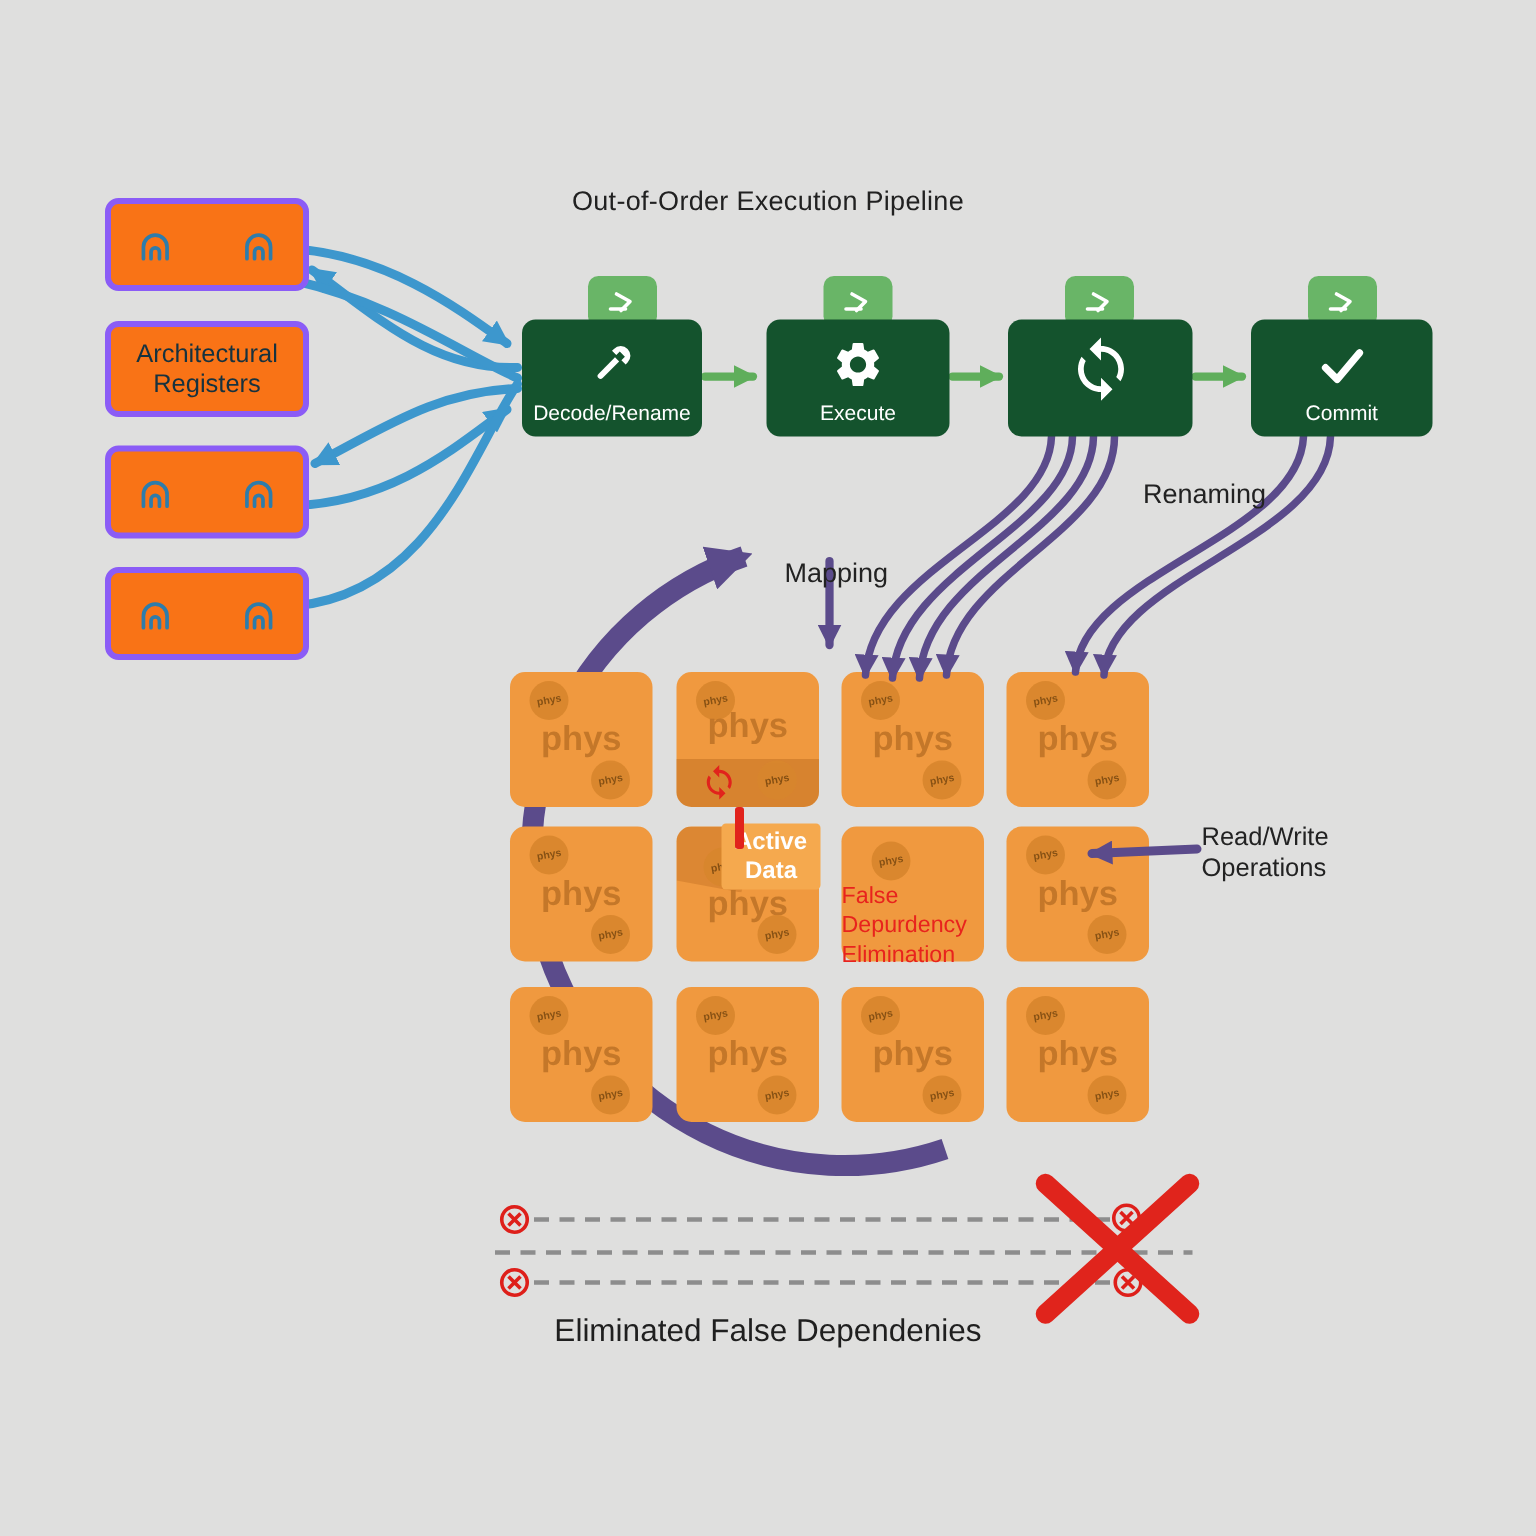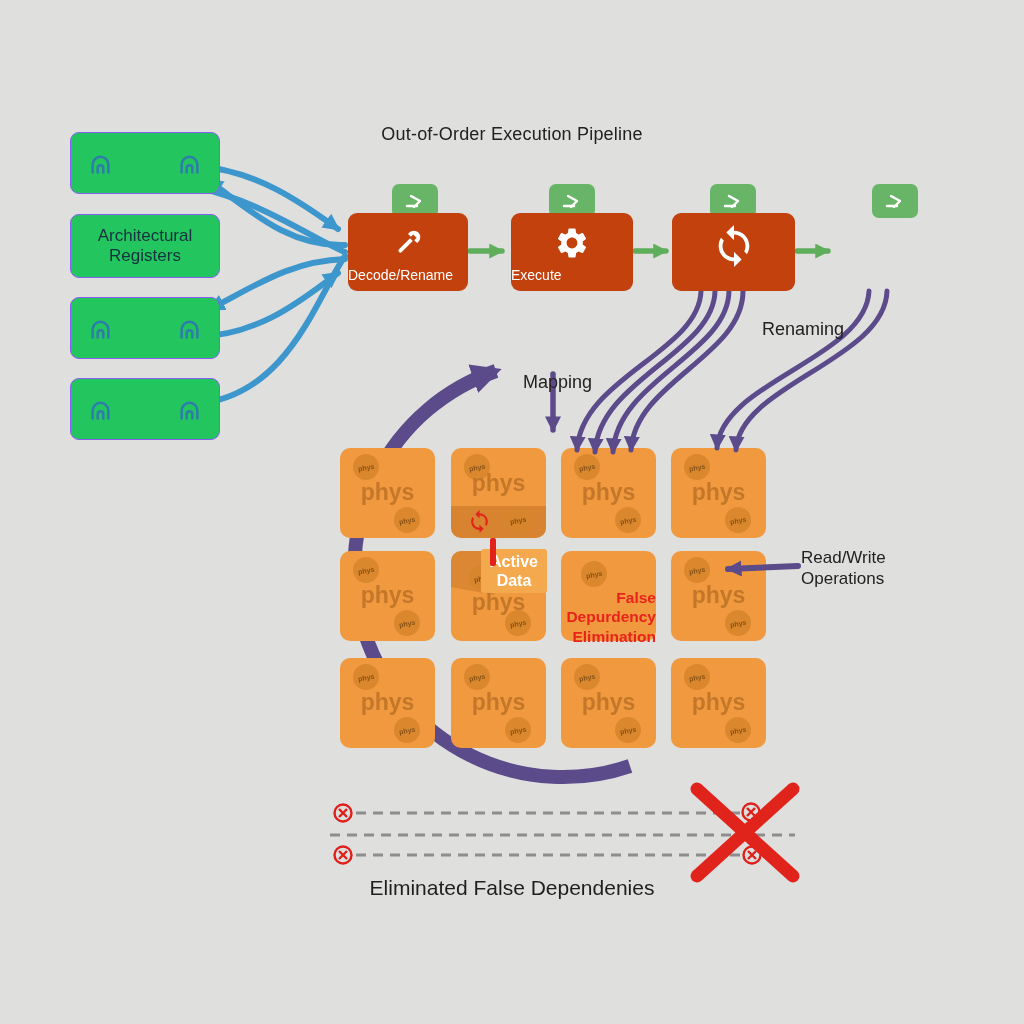--- a/index.html
+++ b/index.html
@@ -4,30 +4,30 @@
 <style>
   html,body{margin:0;padding:0;background:#dfdfde;}
   .canvas{position:relative;width:1024px;height:1024px;background:#dfdfde;overflow:hidden;
           font-family:"Liberation Sans", sans-serif;}
   .layer{position:absolute;left:0;top:0;width:1024px;height:1024px;pointer-events:none;}
 
   .title{position:absolute;left:0;right:0;top:124px;text-align:center;
          font-size:18px;font-weight:500;color:#212121;letter-spacing:.2px;}
 
   
-  .bluebox{position:absolute;left:70px;width:150px;height:62px;background:#22c55e;
-           border:1px solid #8b5cf6;border-radius:9px;box-sizing:border-box;
+  .bluebox{position:absolute;left:70px;width:136px;height:62px;background:#f97316;
+           border:4px solid #8b5cf6;border-radius:9px;box-sizing:border-box;
            display:flex;align-items:center;justify-content:space-between;padding:0 16px;}
   .bluebox.labelbox{justify-content:center;padding:0 6px;}
   .archreg-label{font-size:17px;font-weight:500;color:#16323f;text-align:center;line-height:1.2;}
   .arch-ic{width:27px;height:27px;display:block;}
 
   
-  .stage{position:absolute;top:213px;height:78px;background:#c2410c;border-radius:9px;
-         display:flex;flex-direction:column;justify-content:flex-end;}
+  .stage{position:absolute;top:213px;height:78px;background:#14532d;border-radius:9px;
+         display:flex;flex-direction:column;align-items:center;justify-content:flex-end;}
   .stage .s-label{color:#ffffff;font-size:14px;font-weight:500;padding-bottom:8px;white-space:nowrap;}
   .stage .s-icon{flex:1;display:flex;align-items:center;justify-content:center;padding-top:6px;}
   .tab{position:absolute;top:184px;width:46px;height:34px;background:#69b567;border-radius:7px;
        display:flex;align-items:center;justify-content:center;}
 
   
   .cell{position:absolute;width:95px;height:90px;background:#f0993f;border-radius:10px;}
   .phys-main{position:absolute;left:0;right:0;top:31px;text-align:center;
              font-size:23px;font-weight:700;color:#bd7226;opacity:.85;}
   .chip{position:absolute;width:26px;height:26px;border-radius:50%;background:#d8862d;opacity:.9;
@@ -36,22 +36,22 @@
   .chip.tl{left:13px;top:6px;}
   .chip.br{right:15px;bottom:5px;}
   .band{position:absolute;left:0;right:0;bottom:0;height:32px;background:rgba(150,75,8,.28);
         border-radius:0 0 10px 10px;}
   .sync-red{position:absolute;left:16px;bottom:4px;width:25px;height:25px;}
   .ov-tl{position:absolute;left:0;top:0;width:54px;height:44px;background:rgba(150,75,8,.22);
          border-radius:10px 0 0 0;clip-path:polygon(0 0,100% 0,80% 100%,0 82%);}
   .active-label{position:absolute;right:-1px;top:-2px;width:62px;padding:3px 2px;background:#f5a94e;
                 border-radius:3px;color:#ffffff;font-size:16px;font-weight:700;text-align:center;line-height:1.2;}
   .red-bar{position:absolute;left:39px;top:-13px;width:6px;height:28px;background:#e1231c;border-radius:2px;}
-  .false-dep{position:absolute;left:0;right:0;top:37px;text-align:right;
-             font-size:15.5px;font-weight:700;color:#e8231d;line-height:1.25;}
+  .false-dep{position:absolute;left:0;right:0;top:37px;text-align:left;
+             font-size:15.5px;font-weight:400;color:#e8231d;line-height:1.25;}
 
   
   .ann{position:absolute;color:#222222;font-size:18px;font-weight:500;}
   .ann.small{font-size:17px;line-height:1.25;}
   .eliminated{position:absolute;left:0;right:0;top:876px;text-align:center;
               font-size:21px;font-weight:500;color:#1f1f1f;}
 </style>
 </head>
 <body>
 
@@ -361,20 +361,28 @@
     <div class="s-label">Execute</div>
   </div>
   <div class="stage" style="left:672px;width:123px;">
     <div class="s-icon" style="padding-bottom:10px">
       <svg width="46" height="46" viewBox="0 0 24 24">
         <path fill="#ffffff" d="M12,4V1L8,5l4,4V6c3.31,0,6,2.69,6,6c0,1.01-0.25,1.97-0.7,2.8l1.46,1.46C19.54,15.03,20,13.57,20,12 C20,7.58,16.42,4,12,4z M12,18c-3.31,0-6-2.69-6-6c0-1.01,0.25-1.97,0.7-2.8L5.24,7.74C4.46,8.97,4,10.43,4,12c0,4.42,3.58,8,8,8 v3l4-4l-4-4V18z"></path>
       </svg>
     </div>
     <div class="s-label"></div>
   </div>
+  <div class="stage" style="left:834px;width:121px;">
+    <div class="s-icon">
+      <svg width="38" height="34" viewBox="0 0 24 24">
+        <polyline points="4,13.5 9.5,19 20,6.5" fill="none" stroke="#ffffff" stroke-width="3.4" stroke-linecap="round" stroke-linejoin="round"></polyline>
+      </svg>
+    </div>
+    <div class="s-label">Commit</div>
+  </div>
 
   <div class="ann" style="left:523px;top:344px;margin-top:28px;">Mapping</div>
   <div class="ann" style="left:762px;top:319px;">Renaming</div>
   <div class="ann small" style="left:801px;top:547px;">
     <div>Read/Write</div>
     <div>Operations</div>
   </div>
   <div class="eliminated">Eliminated False Dependenies</div>
 
 </div>

